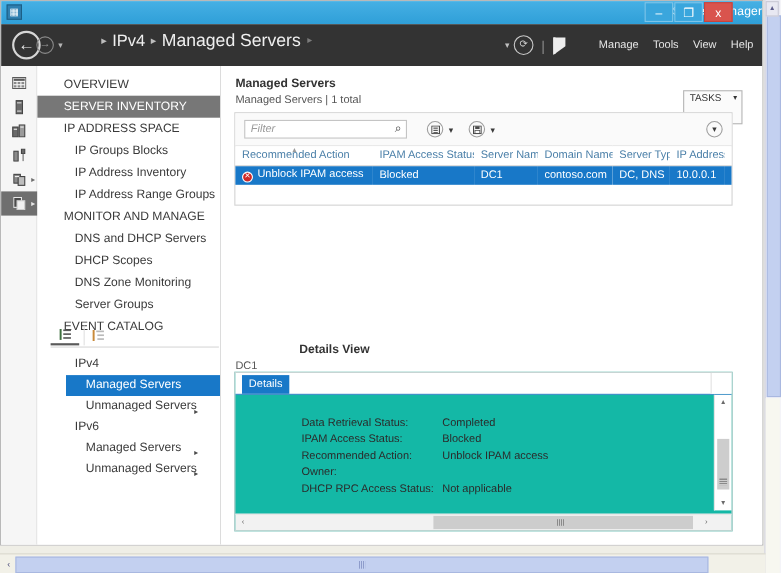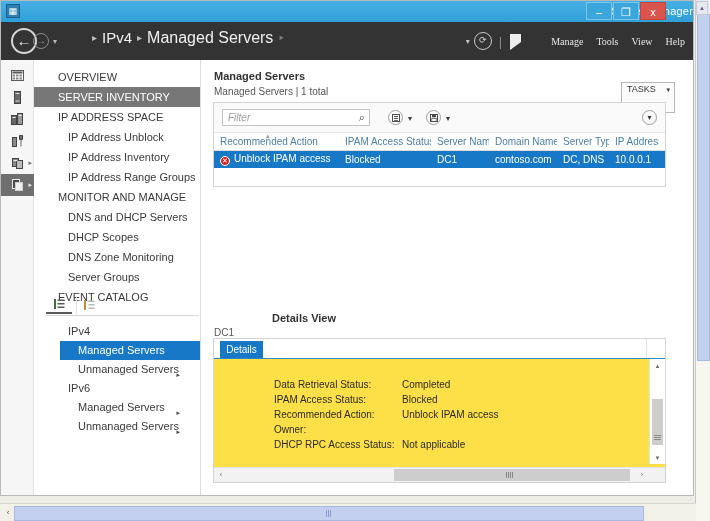--- a/index.html
+++ b/index.html
@@ -243,21 +243,20 @@
     position: absolute;
     left: 0; top: 0;
     width: 2px; height: 15px;
     background: #ededed;
   }
   #nav-right .nr-menu {
     color: #e6e6e6;
     font-size: 10px;
     margin-left: 13px;
     white-space: nowrap;
-    font-family: Liberation Serif, serif;
   }
 
   
   #workspace {
     position: relative;
     height: 436px;
     background: #ffffff;
   }
 
   
@@ -520,21 +519,21 @@
 
   
   #dv-title { left: 25px; top: 252px; padding-left: 46px; }
   #dv-sub   { left: 13px; top: 267px; }
 
   #details-panel {
     position: absolute;
     left: 12px; top: 278px;
     width: 453px; height: 145px;
     border: 1px solid #d3d3d3;
-    background: #fde047;
+    background: #14b8a6;
     box-sizing: border-box;
   }
   #dp-tabstrip {
     position: relative;
     height: 19px;
     border-bottom: 1px solid #2f87c4;
     background: #ffffff;
   }
   #dp-tab {
     position: absolute;
@@ -726,21 +725,21 @@
           </svg>
           <span class="rail-arrow">▸</span>
         </div>
       </div>
 
       <div id="left-panel">
         <div class="nav-list">
           <div class="nav-row head">OVERVIEW</div>
           <div class="nav-row head active">SERVER INVENTORY</div>
           <div class="nav-row head">IP ADDRESS SPACE</div>
-          <div class="nav-row sub">IP Address Unblock</div>
+          <div class="nav-row sub">IP Groups Blocks</div>
           <div class="nav-row sub">IP Address Inventory</div>
           <div class="nav-row sub">IP Address Range Groups</div>
           <div class="nav-row head">MONITOR AND MANAGE</div>
           <div class="nav-row sub">DNS and DHCP Servers</div>
           <div class="nav-row sub">DHCP Scopes</div>
           <div class="nav-row sub">DNS Zone Monitoring</div>
           <div class="nav-row sub">Server Groups</div>
           <div class="nav-row head">EVENT CATALOG</div>
         </div>
 

